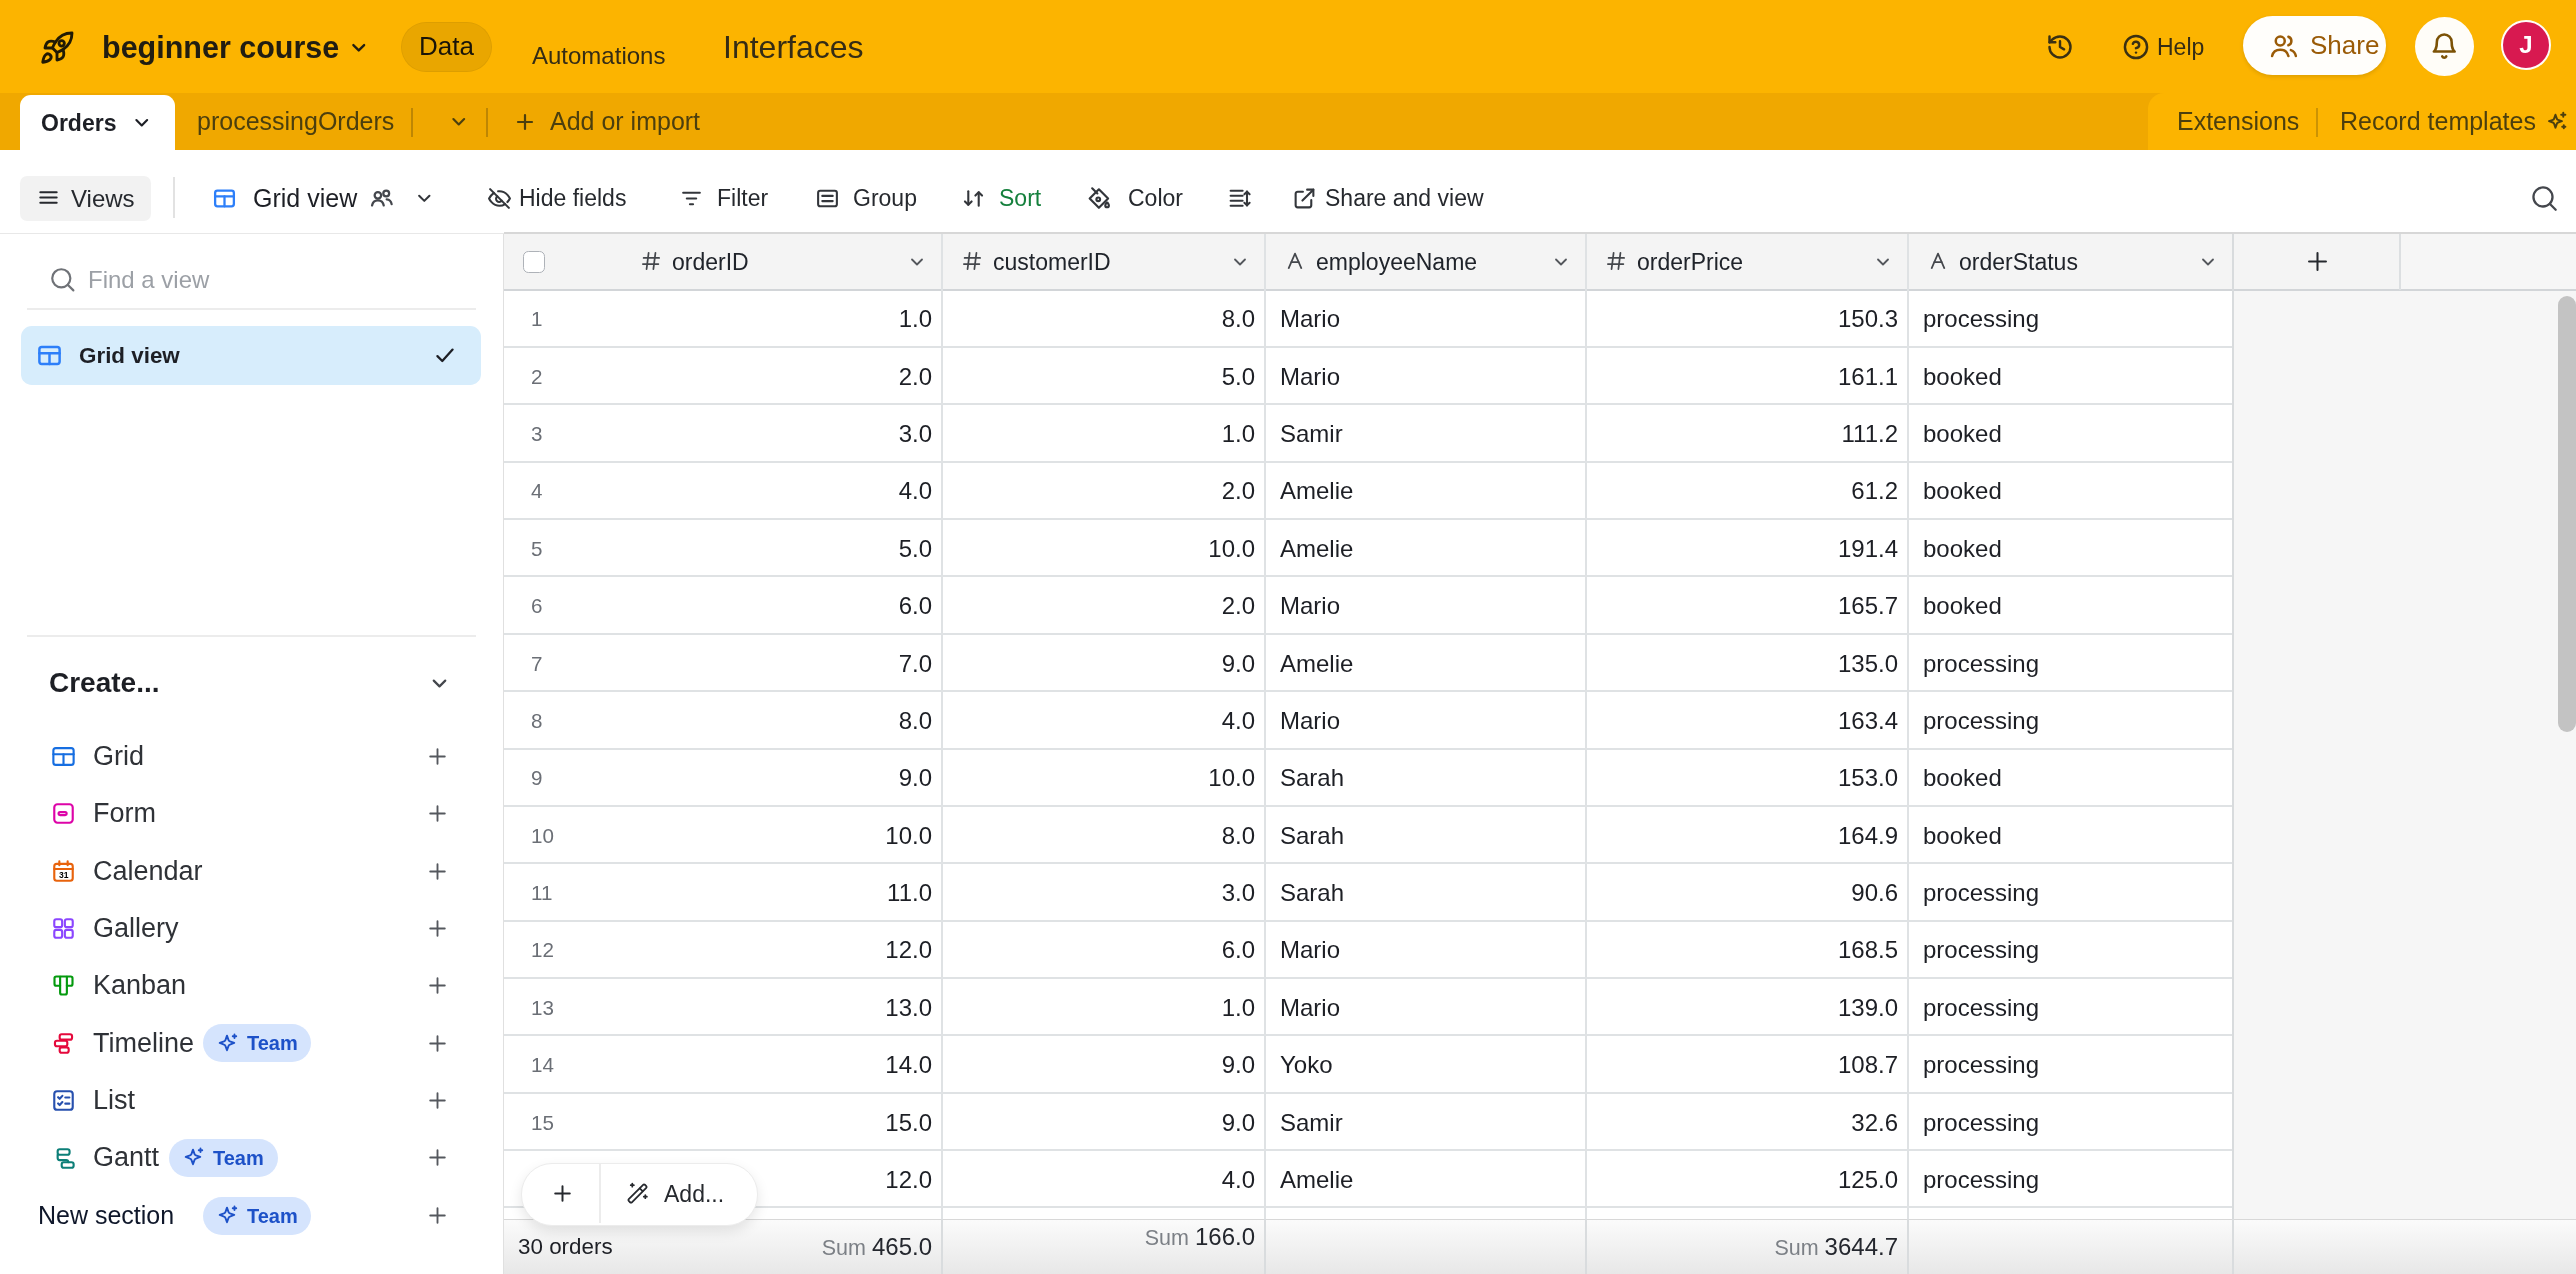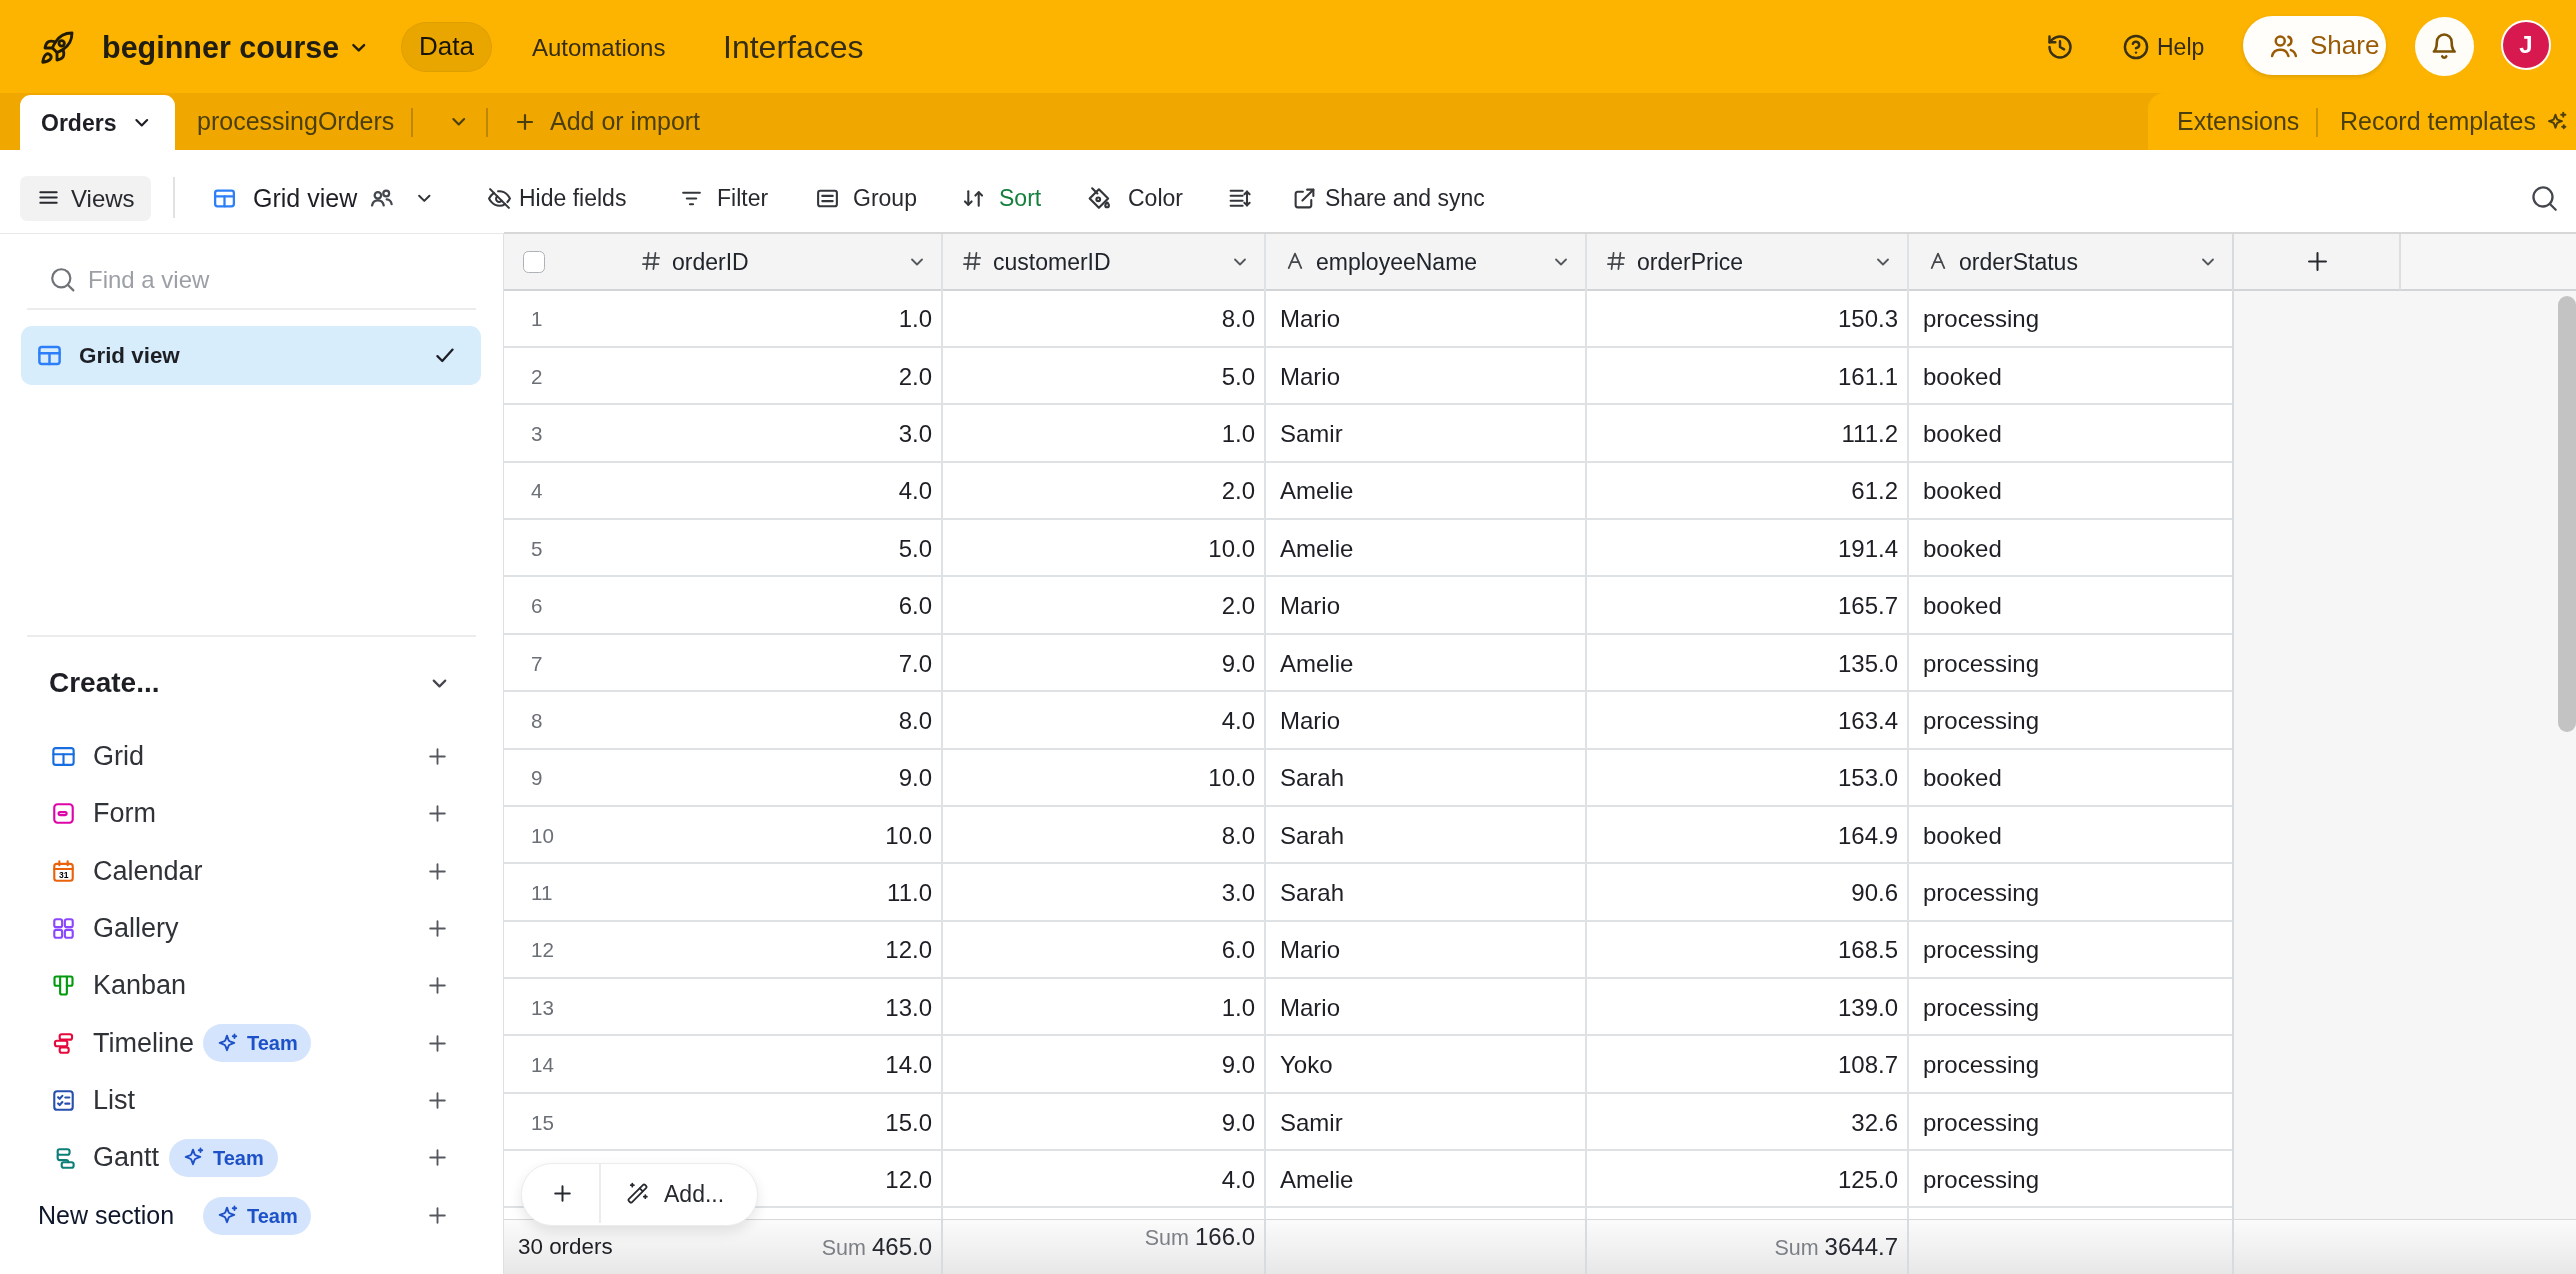--- a/index.html
+++ b/index.html
@@ -20,21 +20,21 @@
       <path d="M12 15l-3-3a22 22 0 0 1 2-3.95A12.88 12.88 0 0 1 22 2c0 2.72-.78 7.5-6 11a22.35 22.35 0 0 1-4 2z"></path>
       <path d="M9 12H4s.55-3.03 2-4c1.62-1.08 5 0 5 0"></path>
       <path d="M12 15v5s3.03-.55 4-2c1.08-1.62 0-5 0-5"></path>
       <circle cx="15.1" cy="8.9" r="1.8"></circle>
     </svg></div>
 <div class="abs" style="left:102px;top:0;height:93px;line-height:95px;font-size:30.5px;font-weight:bold;color:#211d12">beginner course</div>
 <div class="abs" style="left:348px;top:37px"><svg class="" width="21.5" height="21.5" viewBox="0 0 24 24" fill="none" stroke="#211d12" stroke-width="2.6" stroke-linecap="round" stroke-linejoin="round">
       <path d="M6 9l6 6 6-6"></path>
     </svg></div>
 <div class="abs" style="left:401px;top:21.5px;width:91px;height:50px;border-radius:25px;background:rgba(0,0,0,0.075);border:1.8px solid rgba(0,0,0,0.05);box-sizing:border-box;text-align:center;line-height:47px;font-size:26px;color:#191408">Data</div>
-<div class="abs" style="left:532px;top:0;height:93px;line-height:95px;font-size:24px;color:#352c15">Automations</div>
+<div class="abs" style="left:532px;top:8px;height:93px;line-height:95px;font-size:24px;color:#352c15">Automations</div>
 <div class="abs" style="left:723px;top:0;height:93px;line-height:95px;font-size:32px;color:#352c15">Interfaces</div>
 <div class="abs" style="left:2046px;top:33px"><svg class="" width="28" height="28" viewBox="0 0 24 24" fill="none" stroke="#3a3012" stroke-width="2.1" stroke-linecap="round" stroke-linejoin="round">
       <path d="M3 12a9 9 0 1 0 9-9 9.75 9.75 0 0 0-6.74 2.74L3 8"></path>
       <path d="M3 3v5h5"></path>
       <path d="M12 7v5l3.5 2"></path>
     </svg></div>
 <div class="abs" style="left:2122px;top:33px"><svg class="" width="28" height="28" viewBox="0 0 24 24" fill="none" stroke="#3a3012" stroke-width="2.1" stroke-linecap="round" stroke-linejoin="round">
       <circle cx="12" cy="12" r="9.5"></circle>
       <path d="M9.3 9.3a2.8 2.8 0 0 1 5.44.93c0 1.86-2.8 2.8-2.8 2.8"></path>
       <path d="M12 16.8h.01"></path>
@@ -135,21 +135,21 @@
       <path d="M3.5 4.6h11.5M3.5 9.4h11.5M3.5 14.2h11.5M3.5 19h11.5"></path>
       <path d="M19.2 5.4v13.2"></path>
       <path d="M16.7 7.9l2.5-2.5 2.5 2.5"></path>
       <path d="M16.7 16.1l2.5 2.5 2.5-2.5"></path>
     </svg></div>
 <div class="abs" style="left:1292px;top:186px"><svg class="" width="25" height="25" viewBox="0 0 24 24" fill="none" stroke="#33363b" stroke-width="2.0" stroke-linecap="round" stroke-linejoin="round">
       <path d="M18.5 13.5v5a2 2 0 0 1-2 2h-11a2 2 0 0 1-2-2v-11a2 2 0 0 1 2-2h5"></path>
       <path d="M14.5 3.5h6v6"></path>
       <path d="M10 14 20.5 3.5"></path>
     </svg></div>
-<div class="abs" style="left:1325px;top:176px;height:45px;line-height:45px;font-size:23px;color:#26292e">Share and sync</div>
+<div class="abs" style="left:1325px;top:176px;height:45px;line-height:45px;font-size:23px;color:#26292e">Share and view</div>
 <div class="abs" style="left:2529px;top:183px"><svg class="" width="30.5" height="30.5" viewBox="0 0 24 24" fill="none" stroke="#44474d" stroke-width="1.8" stroke-linecap="round" stroke-linejoin="round">
       <circle cx="11" cy="11" r="7.5"></circle>
       <path d="M21 21l-4.7-4.7"></path>
     </svg></div>
 <div class="abs" style="left:0;top:234px;width:503px;height:1041px;background:#fff;border-right:1.8px solid #e0e0e0;box-sizing:content-box"></div>
 <div class="abs" style="left:48px;top:265px"><svg class="" width="29" height="29" viewBox="0 0 24 24" fill="none" stroke="#6f7277" stroke-width="1.8" stroke-linecap="round" stroke-linejoin="round">
       <circle cx="11" cy="11" r="7.5"></circle>
       <path d="M21 21l-4.7-4.7"></path>
     </svg></div>
 <div class="abs" style="left:88px;top:251px;height:57px;line-height:57px;font-size:24px;color:#9ca0a6">Find a view</div>

